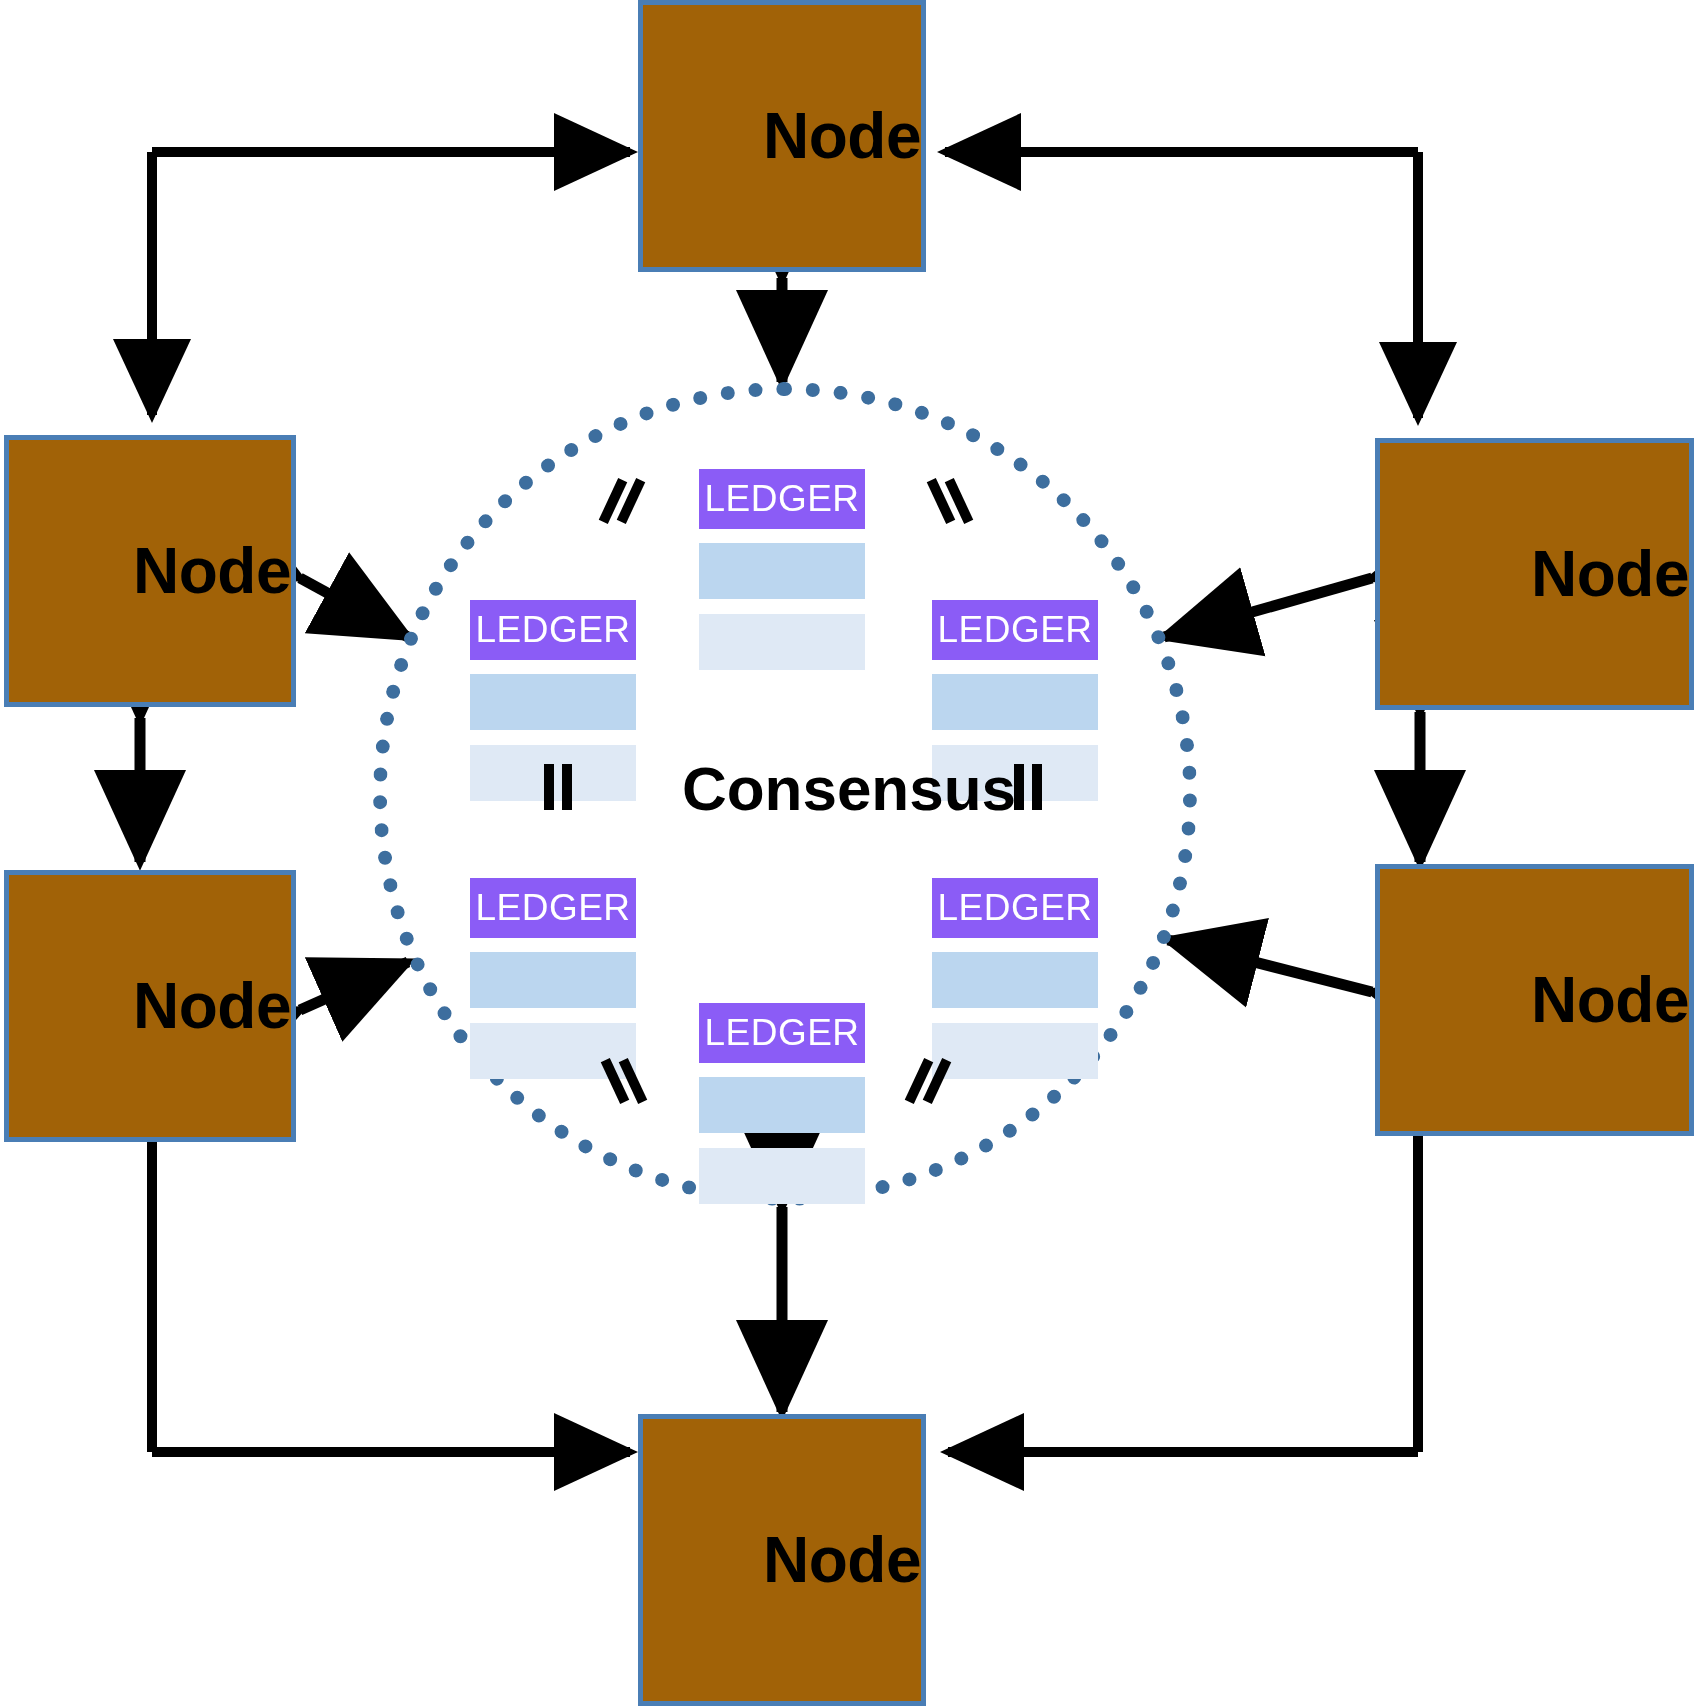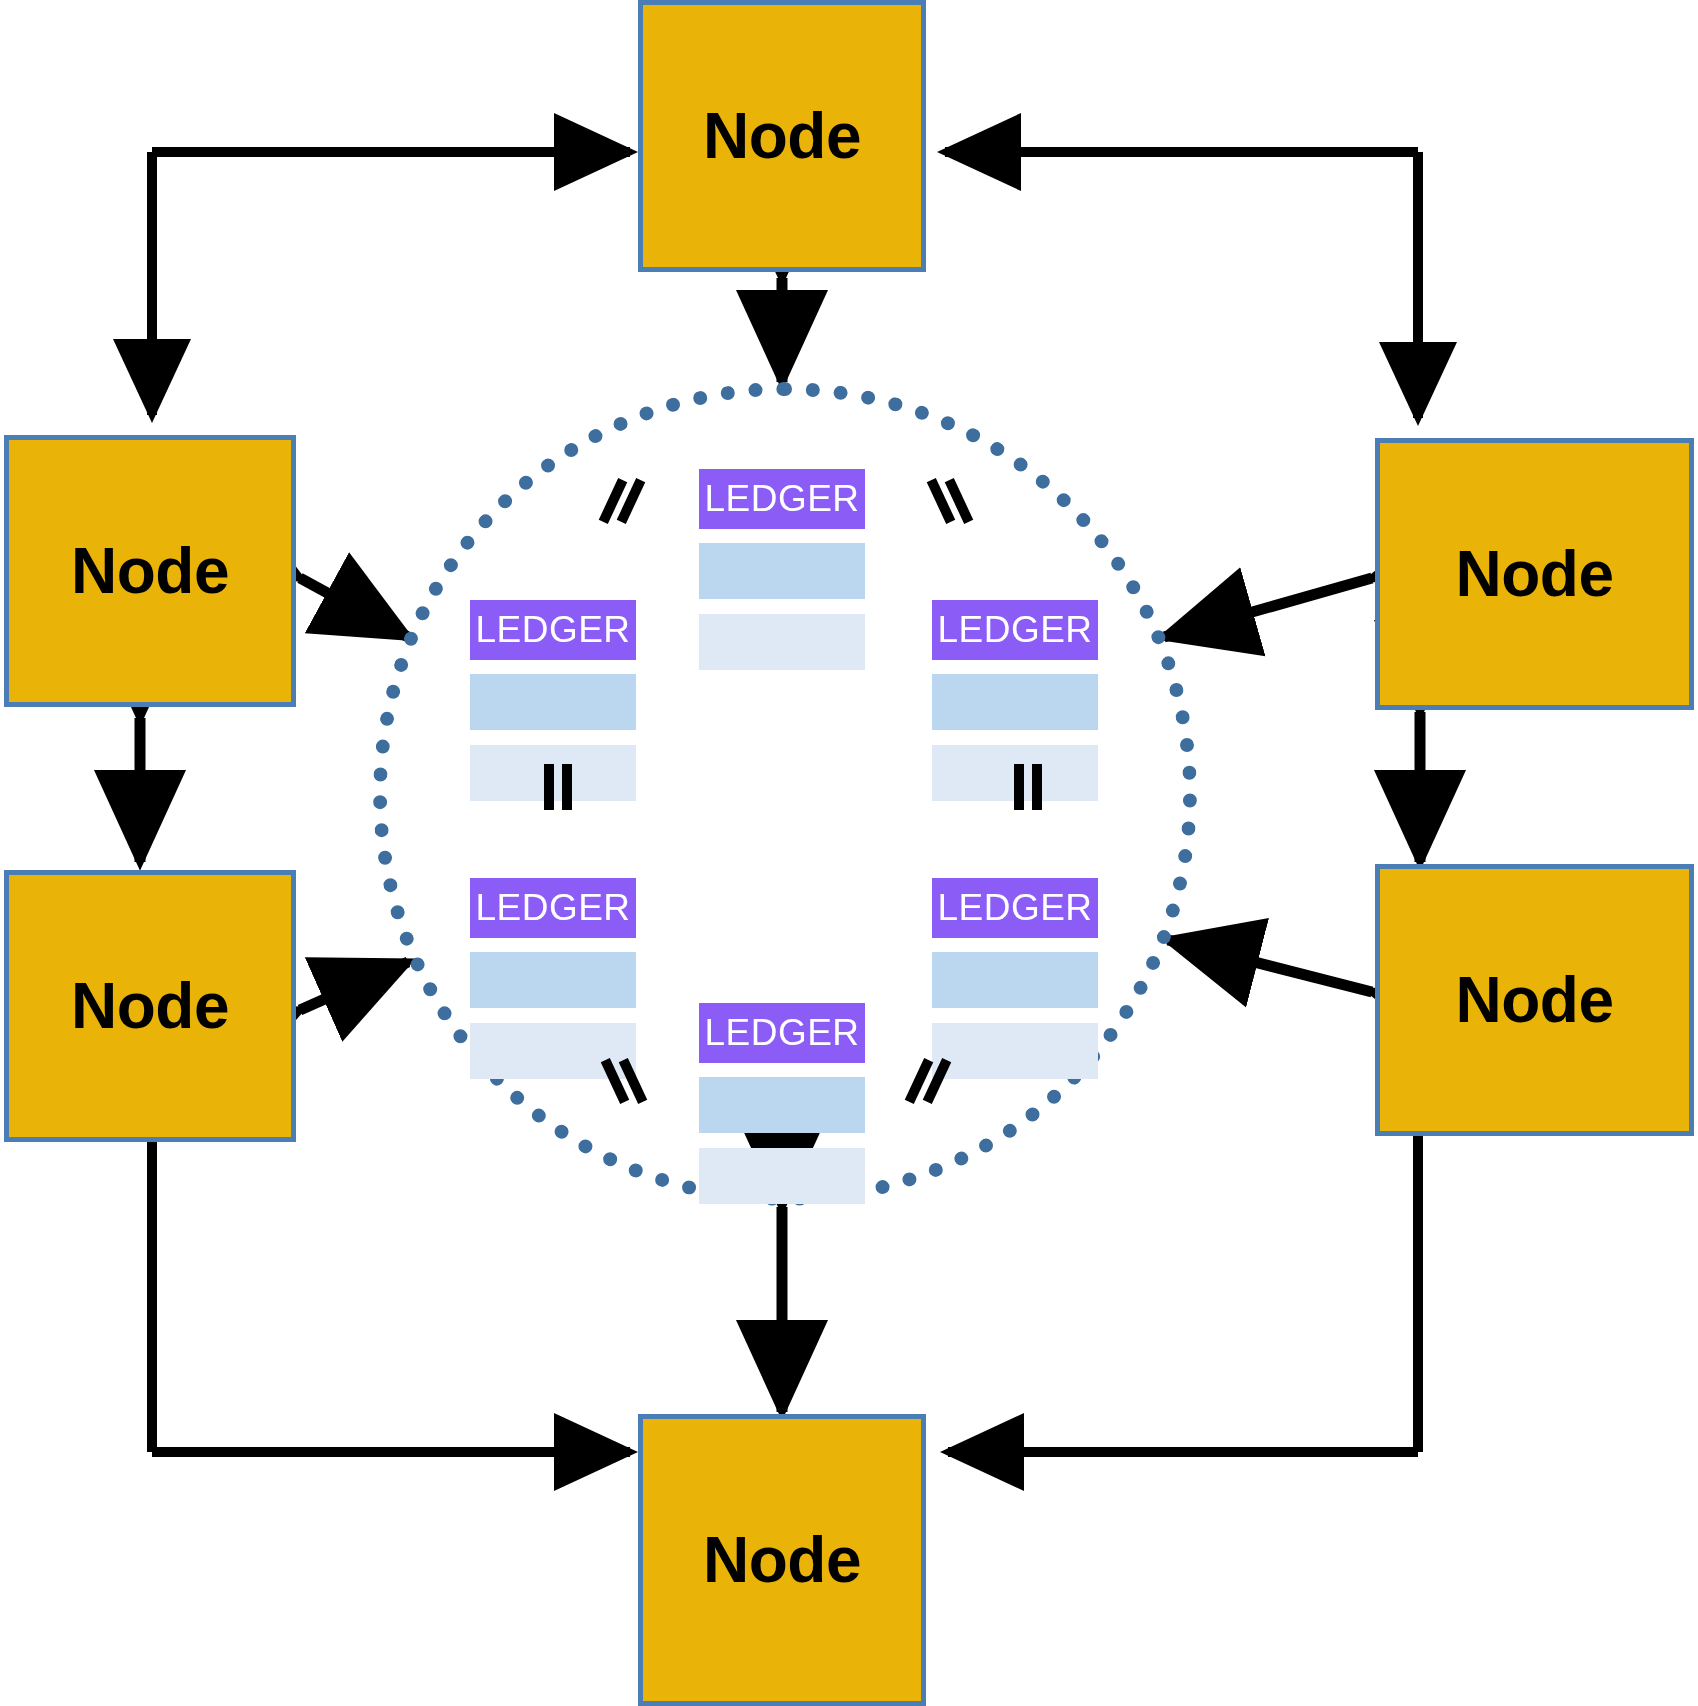--- a/index.html
+++ b/index.html
@@ -2,24 +2,24 @@
 <html><head>
 <meta charset="utf-8">
 <style>
   html,body{margin:0;padding:0;background:#ffffff;}
   body{font-family:"Liberation Sans",sans-serif;}
   #stage{position:relative;width:1698px;height:1706px;background:#fff;overflow:hidden;}
 
   
   .node{
     position:absolute;
-    background:#eab308;
+    background:#a16207;
     border:5px solid #4a7eb5;
     box-sizing:border-box;
-    display:flex;align-items:center;justify-content:center;
+    display:flex;align-items:center;justify-content:flex-end;
   }
   .node .nlabel{
     font-family:"Liberation Sans",sans-serif;
     font-weight:bold;
     font-size:64px;
     color:#000000;
     letter-spacing:-0.5px;
     line-height:1;
   }
 
@@ -196,14 +196,17 @@
 
   <div class="eqmark slashR" style="left:604px;top:1058px;">
     <span></span>
       <span></span>
   </div>
   <div class="eqmark slashL" style="left:908px;top:1058px;">
     <span></span>
       <span></span>
   </div>
 
+  <div id="consensus">
+    <span class="cword">Consensus</span>
+  </div>
 
 </div>
 
 </body></html>

